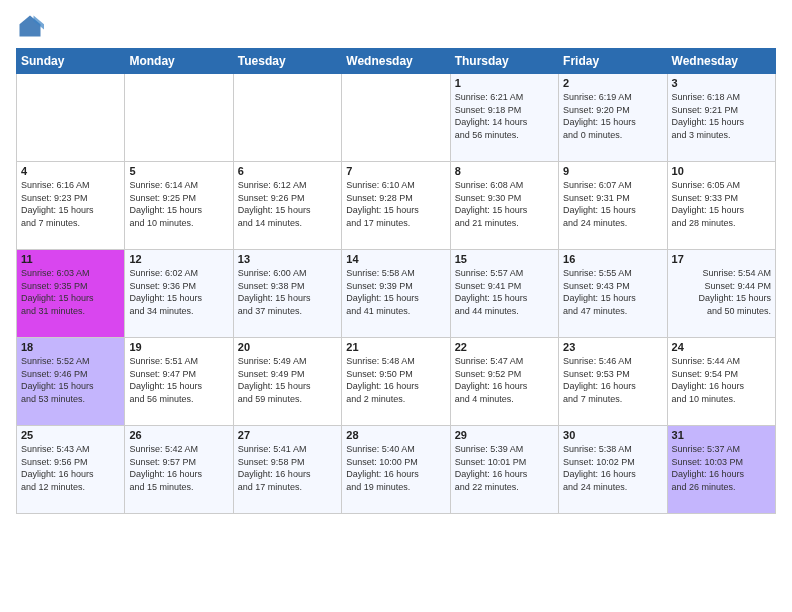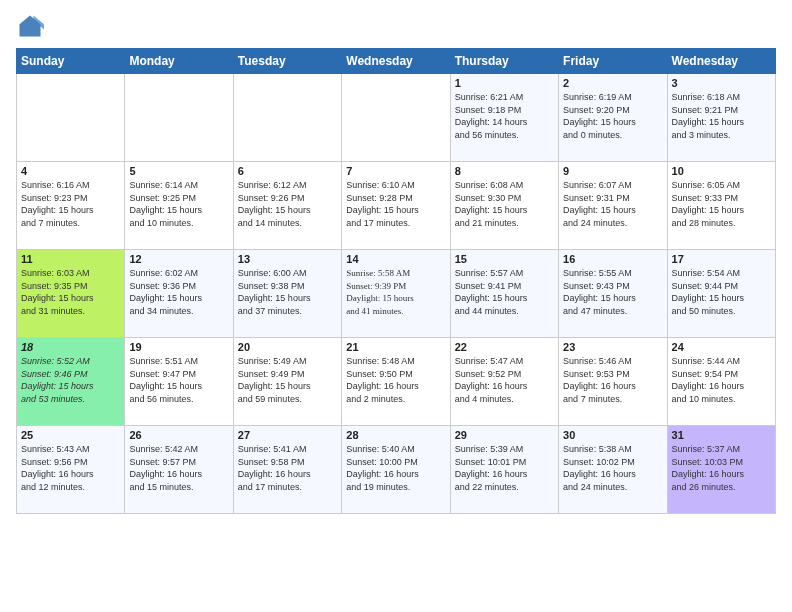--- a/index.html
+++ b/index.html
@@ -208,21 +208,21 @@
           </td>
           <td style="background: rgb(255, 255, 255);">
             <span class="cell-day">10</span>
             <div class="cell-info" style="white-space: pre-line;">Sunrise: 6:05 AM
 Sunset: 9:33 PM
 Daylight: 15 hours
 and 28 minutes.</div>
           </td>
         </tr>
         <tr>
-          <td style="background: #bef264;">
+          <td style="background: #d946ef;">
             <span class="cell-day">11</span>
             <div class="cell-info" style="white-space: pre-line;">Sunrise: 6:03 AM
 Sunset: 9:35 PM
 Daylight: 15 hours
 and 31 minutes.</div>
           </td>
           <td style="background: rgb(245, 248, 255);">
             <span class="cell-day">12</span>
             <div class="cell-info" style="white-space: pre-line;">Sunrise: 6:02 AM
 Sunset: 9:36 PM
@@ -231,49 +231,49 @@
           </td>
           <td style="background: rgb(245, 248, 255);">
             <span class="cell-day">13</span>
             <div class="cell-info" style="white-space: pre-line;">Sunrise: 6:00 AM
 Sunset: 9:38 PM
 Daylight: 15 hours
 and 37 minutes.</div>
           </td>
           <td style="background: rgb(245, 248, 255);">
             <span class="cell-day">14</span>
-            <div class="cell-info" style="white-space: pre-line; font-family: Liberation Serif, serif;">Sunrise: 5:58 AM
+            <div class="cell-info" style="white-space: pre-line;">Sunrise: 5:58 AM
 Sunset: 9:39 PM
 Daylight: 15 hours
 and 41 minutes.</div>
           </td>
           <td style="background: rgb(245, 248, 255);">
             <span class="cell-day">15</span>
             <div class="cell-info" style="white-space: pre-line;">Sunrise: 5:57 AM
 Sunset: 9:41 PM
 Daylight: 15 hours
 and 44 minutes.</div>
           </td>
           <td style="background: rgb(245, 248, 255);">
             <span class="cell-day">16</span>
             <div class="cell-info" style="white-space: pre-line;">Sunrise: 5:55 AM
 Sunset: 9:43 PM
 Daylight: 15 hours
 and 47 minutes.</div>
           </td>
           <td style="background: rgb(245, 248, 255);">
             <span class="cell-day">17</span>
-            <div class="cell-info" style="white-space: pre-line;">Sunrise: 5:54 AM
+            <div class="cell-info" style="white-space: pre-line; text-align: right;">Sunrise: 5:54 AM
 Sunset: 9:44 PM
 Daylight: 15 hours
 and 50 minutes.</div>
           </td>
         </tr>
         <tr>
-          <td style="background: #86efac; font-style: italic;">
+          <td style="background: #c4b5fd;">
             <span class="cell-day">18</span>
             <div class="cell-info" style="white-space: pre-line;">Sunrise: 5:52 AM
 Sunset: 9:46 PM
 Daylight: 15 hours
 and 53 minutes.</div>
           </td>
           <td style="background: rgb(255, 255, 255);">
             <span class="cell-day">19</span>
             <div class="cell-info" style="white-space: pre-line;">Sunrise: 5:51 AM
 Sunset: 9:47 PM

